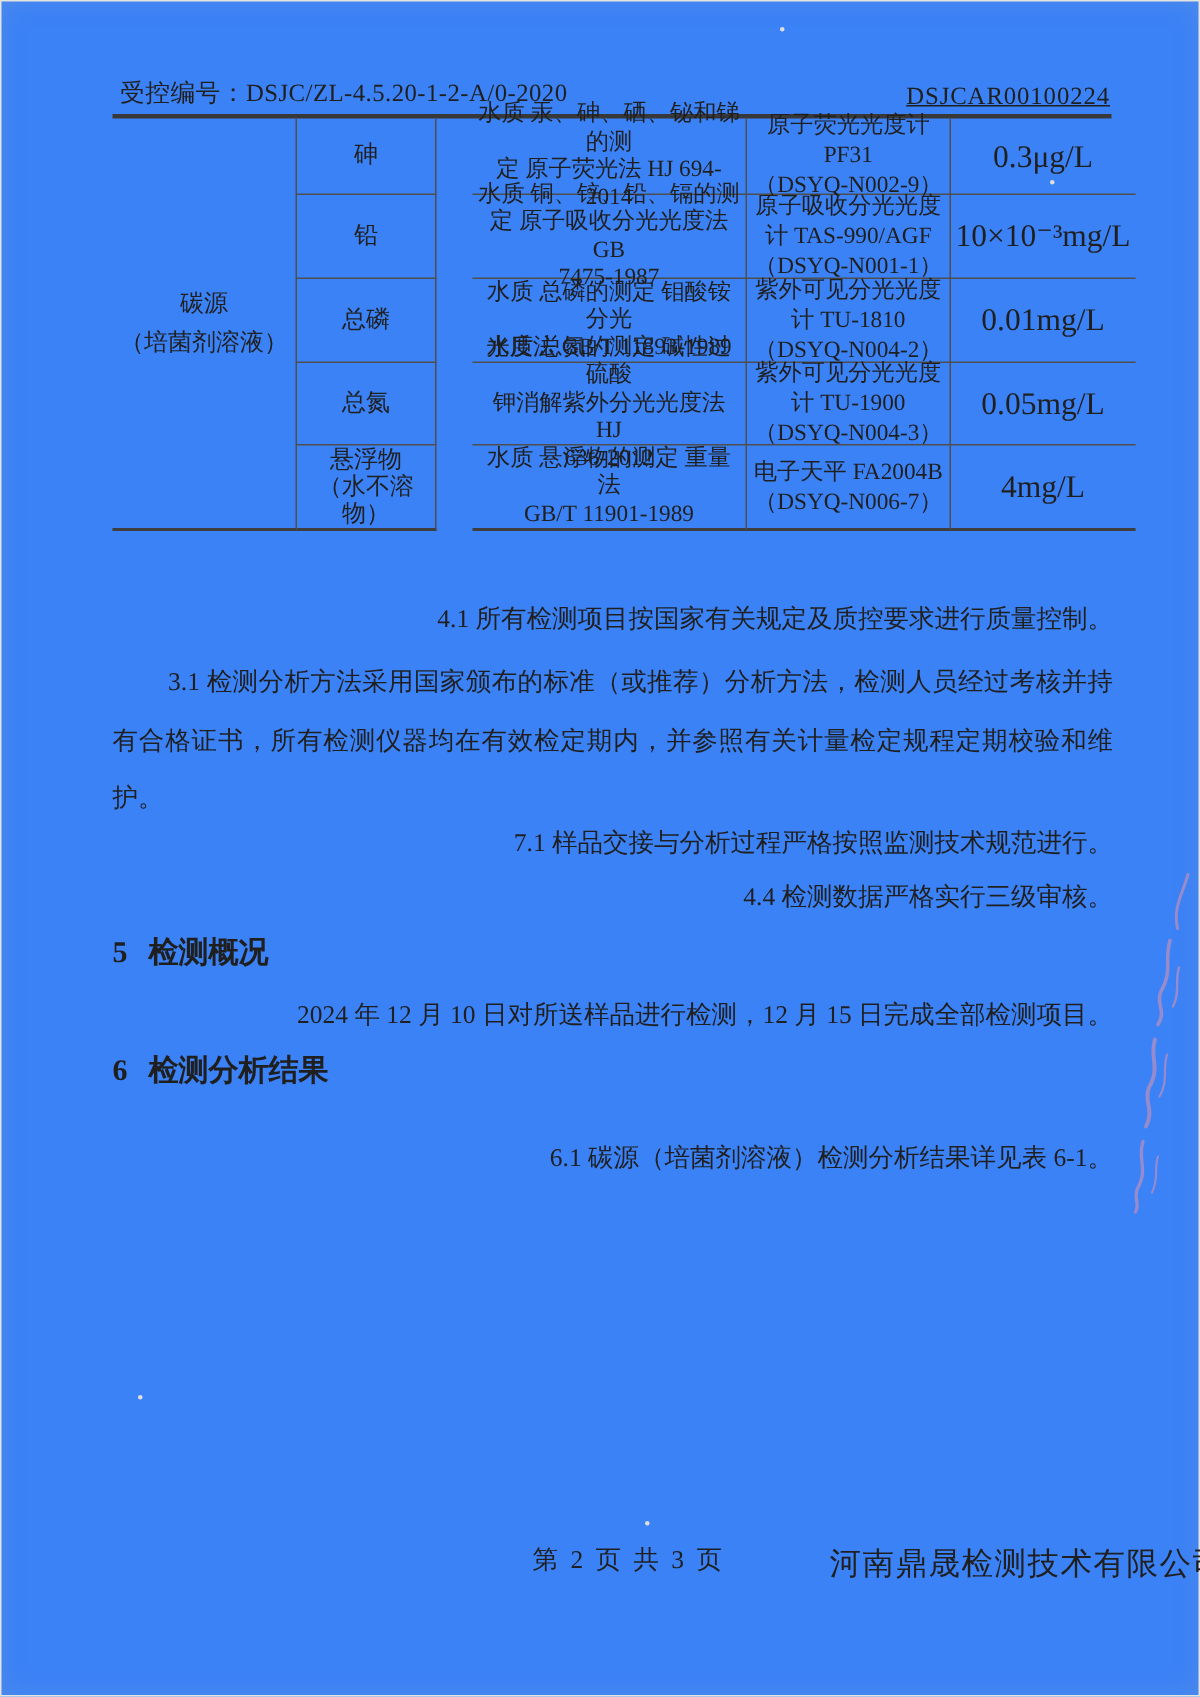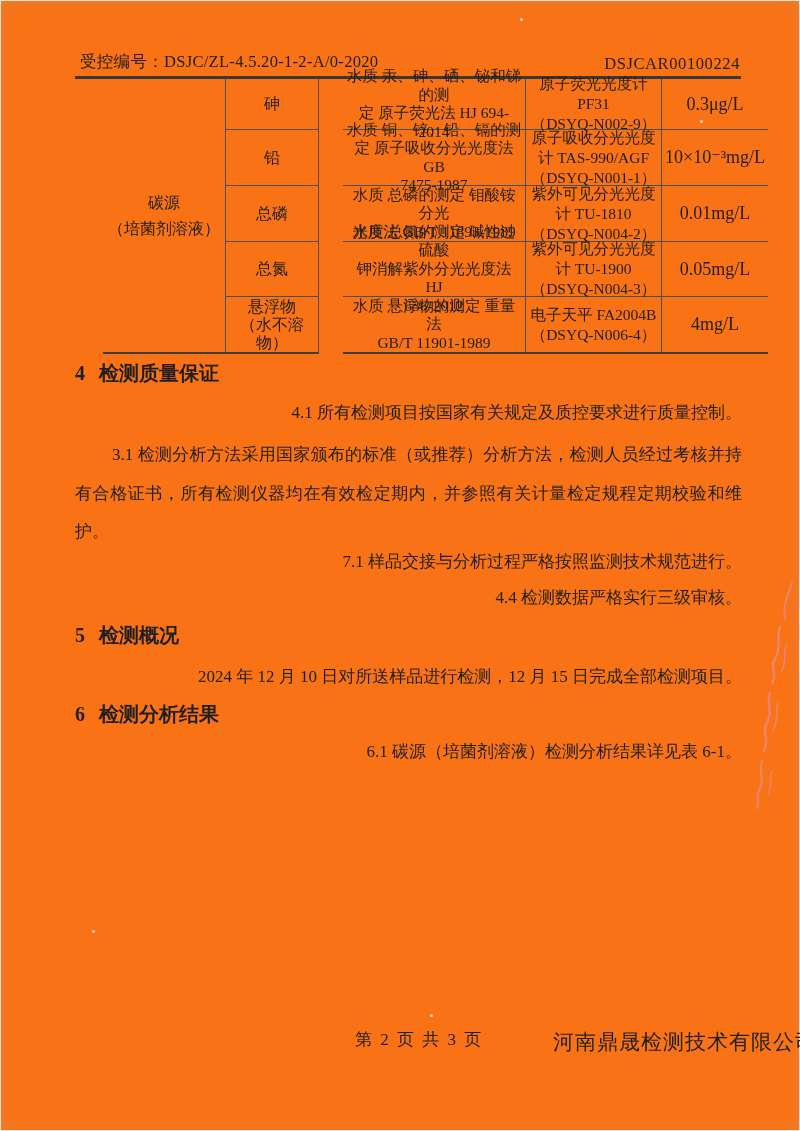--- a/index.html
+++ b/index.html
@@ -1,60 +1,60 @@
 <!DOCTYPE html>
 <html><head>
 <meta charset="utf-8">
 <title>Document</title>
 <style>
   html,body{margin:0;padding:0;background:#e9e9e7;}
   .page{
     position:relative;
     width:800px;height:1131px;
     margin:0 auto;
-    background:#f97316;
+    background:#3b82f6;
     overflow:hidden;
     box-shadow:inset 0 0 0 1px #e3e3df, inset 0 0 18px rgba(180,180,170,.18);
     font-family:"Liberation Serif","DejaVu Serif",serif;
     color:#1f1f1f;
   }
   
   .hdr-ctrl{position:absolute;left:80px;top:51px;font-size:16.5px;letter-spacing:.3px;white-space:nowrap;}
-  .hdr-report{position:absolute;right:60px;top:54px;font-size:16.5px;letter-spacing:.6px;white-space:nowrap;}
+  .hdr-report{position:absolute;right:60px;top:54px;font-size:16.5px;letter-spacing:.6px;white-space:nowrap;text-decoration:underline;}
   
   .tbl{
     position:absolute;left:75px;top:76px;width:666px;
     border-top:3.5px solid #383838;
     display:flex;
     font-size:15.5px;line-height:19px;
   }
   .tbl .sample{
     width:122px;flex:0 0 122px;
     border-right:1.6px solid #4e4e4e;
     border-bottom:2.2px solid #3e3e3e;
     display:flex;align-items:center;justify-content:center;
-    text-align:center;white-space:pre-line;line-height:26px;font-size:16px;margin-left:28px;
+    text-align:center;white-space:pre-line;line-height:26px;font-size:16px;
   }
   .tbl-grid{
     flex:1;display:grid;
     grid-template-columns:93px 207px 136px 1fr;
     grid-template-rows:51px 56px 56px 55px 57px;
   }
   .cell{
     display:flex;align-items:center;justify-content:center;
     text-align:center;white-space:pre-line;
     border-bottom:1.6px solid #4e4e4e;
     padding:0 3px;box-sizing:border-box;
   }
   .cell.br{border-right:1.6px solid #4e4e4e;}
   .cell.last{border-bottom:2.2px solid #3e3e3e;}
   .cell.param{font-size:16px;line-height:18px;}
   .cell.method{line-height:18.5px;margin-left:24px;}
   .cell.instr{line-height:20px;}
-  .cell.limit{font-size:18px;text-align:center;}
+  .cell.limit{font-size:21px;text-align:center;}
   
   .h-sec{position:absolute;left:75px;font-size:20px;font-weight:bold;line-height:26px;white-space:nowrap;}
   .h-sec .no{margin-right:14px;}
   .para{position:absolute;left:75px;width:667px;font-size:17px;line-height:24px;white-space:nowrap;text-align:right;}
   .para.indent{text-indent:37px;}
   .para.multi{
     white-space:normal;line-height:38.5px;
     text-align:justify;text-align-last:left;
   }
   
@@ -110,36 +110,35 @@
 计 TU-1900
 （DSYQ-N004-3）</div>
       <div class="cell limit">0.05mg/L</div>
 
       <div class="cell br param last">悬浮物
 （水不溶
 物）</div>
       <div class="cell br method last">水质 悬浮物的测定 重量法
 GB/T 11901-1989</div>
       <div class="cell br instr last">电子天平 FA2004B
-（DSYQ-N006-4）</div>
+（DSYQ-N006-7）</div>
       <div class="cell limit last">4mg/L</div>
     </div>
   </div>
 
-  <div class="h-sec" style="top:360px"><span class="no">4</span><span>检测质量保证</span></div>
   <div class="para indent" style="top:401px">4.1 所有检测项目按国家有关规定及质控要求进行质量控制。</div>
   <div class="para indent multi" style="top:436px">3.1 检测分析方法采用国家颁布的标准（或推荐）分析方法，检测人员经过考核并持有合格证书，所有检测仪器均在有效检定期内，并参照有关计量检定规程定期校验和维护。</div>
   <div class="para indent" style="top:550px">7.1 样品交接与分析过程严格按照监测技术规范进行。</div>
   <div class="para indent" style="top:586px">4.4 检测数据严格实行三级审核。</div>
 
   <div class="h-sec" style="top:622px"><span class="no">5</span><span>检测概况</span></div>
   <div class="para indent" style="top:665px">2024 年 12 月 10 日对所送样品进行检测，12 月 15 日完成全部检测项目。</div>
 
   <div class="h-sec" style="top:701px"><span class="no">6</span><span>检测分析结果</span></div>
-  <div class="para indent" style="top:740px">6.1 碳源（培菌剂溶液）检测分析结果详见表 6-1。</div>
+  <div class="para indent" style="top:760px">6.1 碳源（培菌剂溶液）检测分析结果详见表 6-1。</div>
 
   <div class="foot-page">第 2 页 共 3 页</div>
   <div class="foot-company">河南鼎晟检测技术有限公司</div>
 
   <svg class="bleed" viewBox="0 0 46 235" aria-hidden="true">
     <g fill="none" stroke="#e193ab" stroke-linecap="round">
       <path d="M40 8 C36 22 30 30 33 44" stroke-width="2"></path>
       <path d="M28 52 C24 66 30 72 22 86 C18 94 26 98 20 108" stroke-width="2.4"></path>
       <path d="M34 70 C31 80 35 86 30 96" stroke-width="1.6"></path>
       <path d="M18 118 C14 130 22 136 14 150 C10 160 18 164 12 176" stroke-width="2.6"></path>

